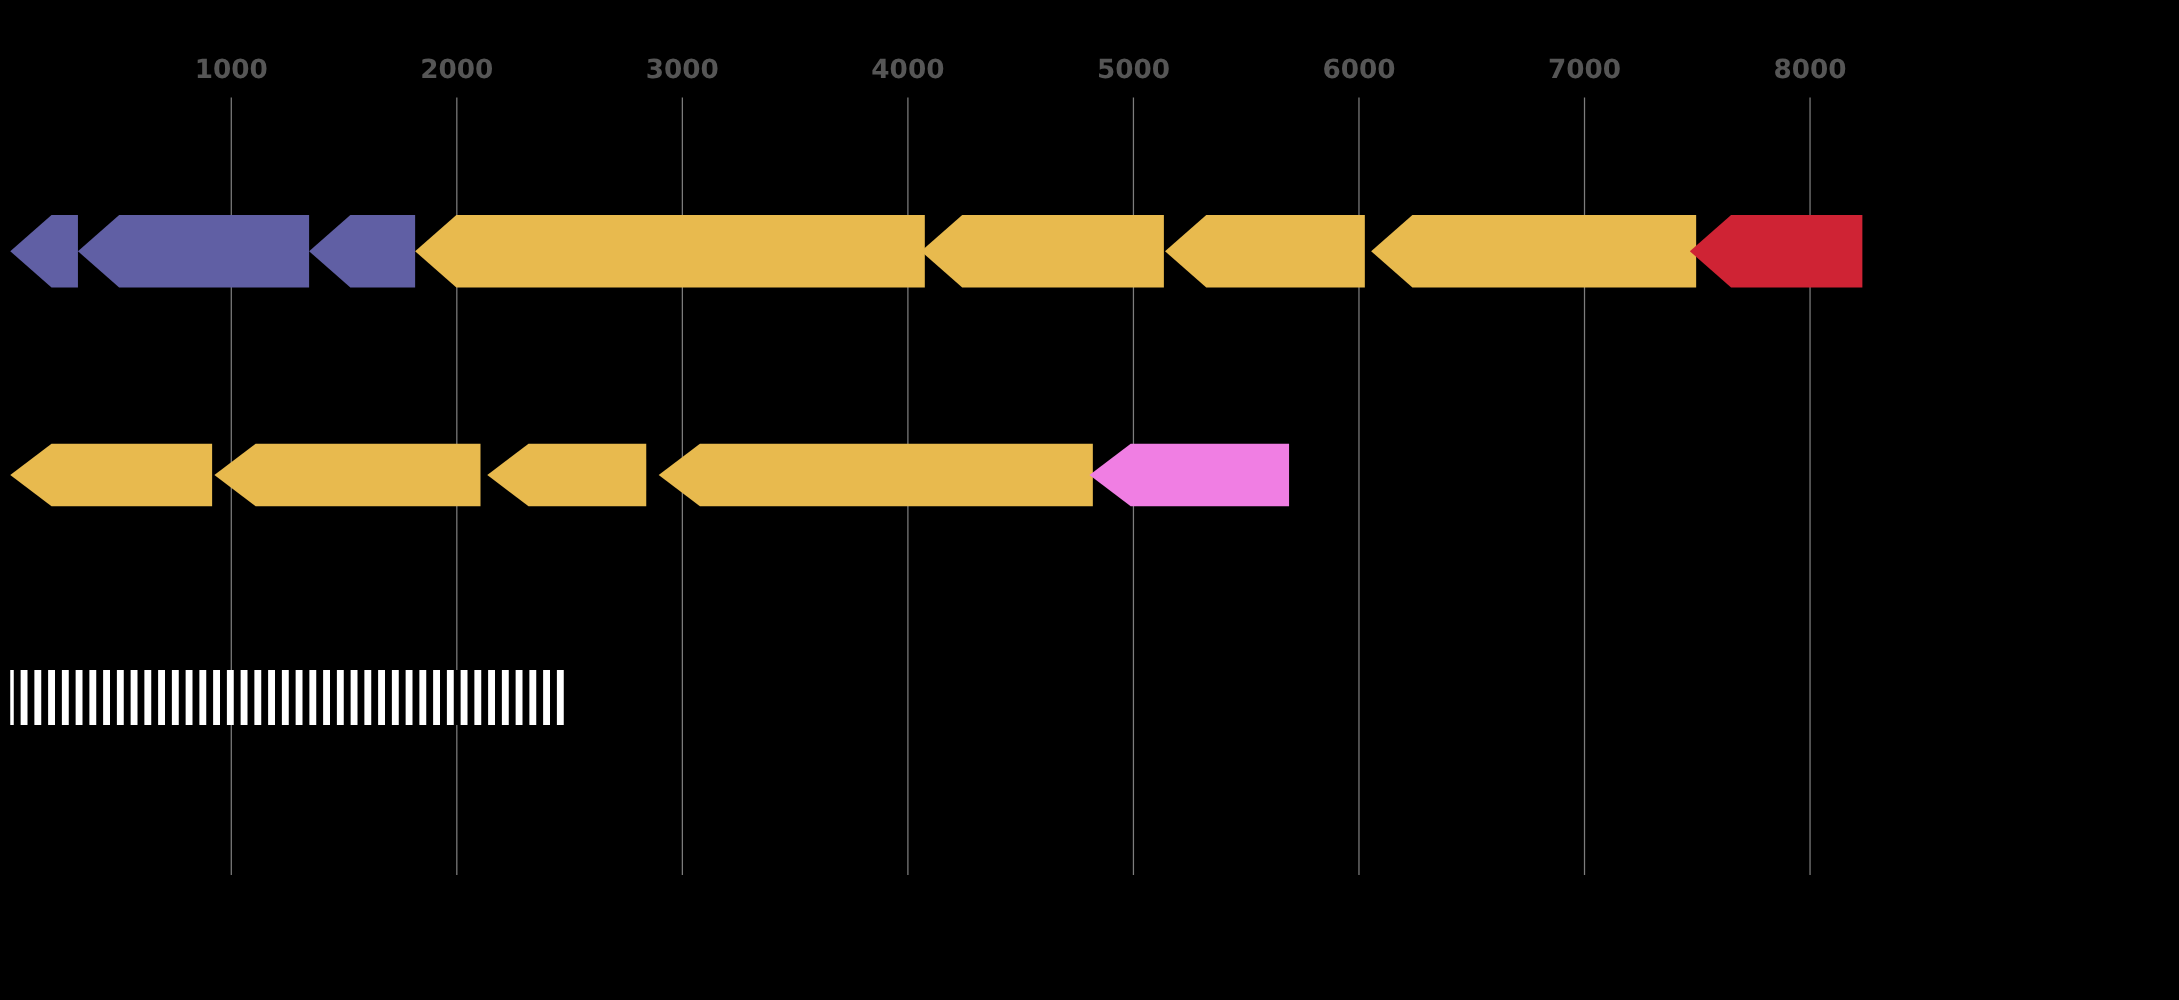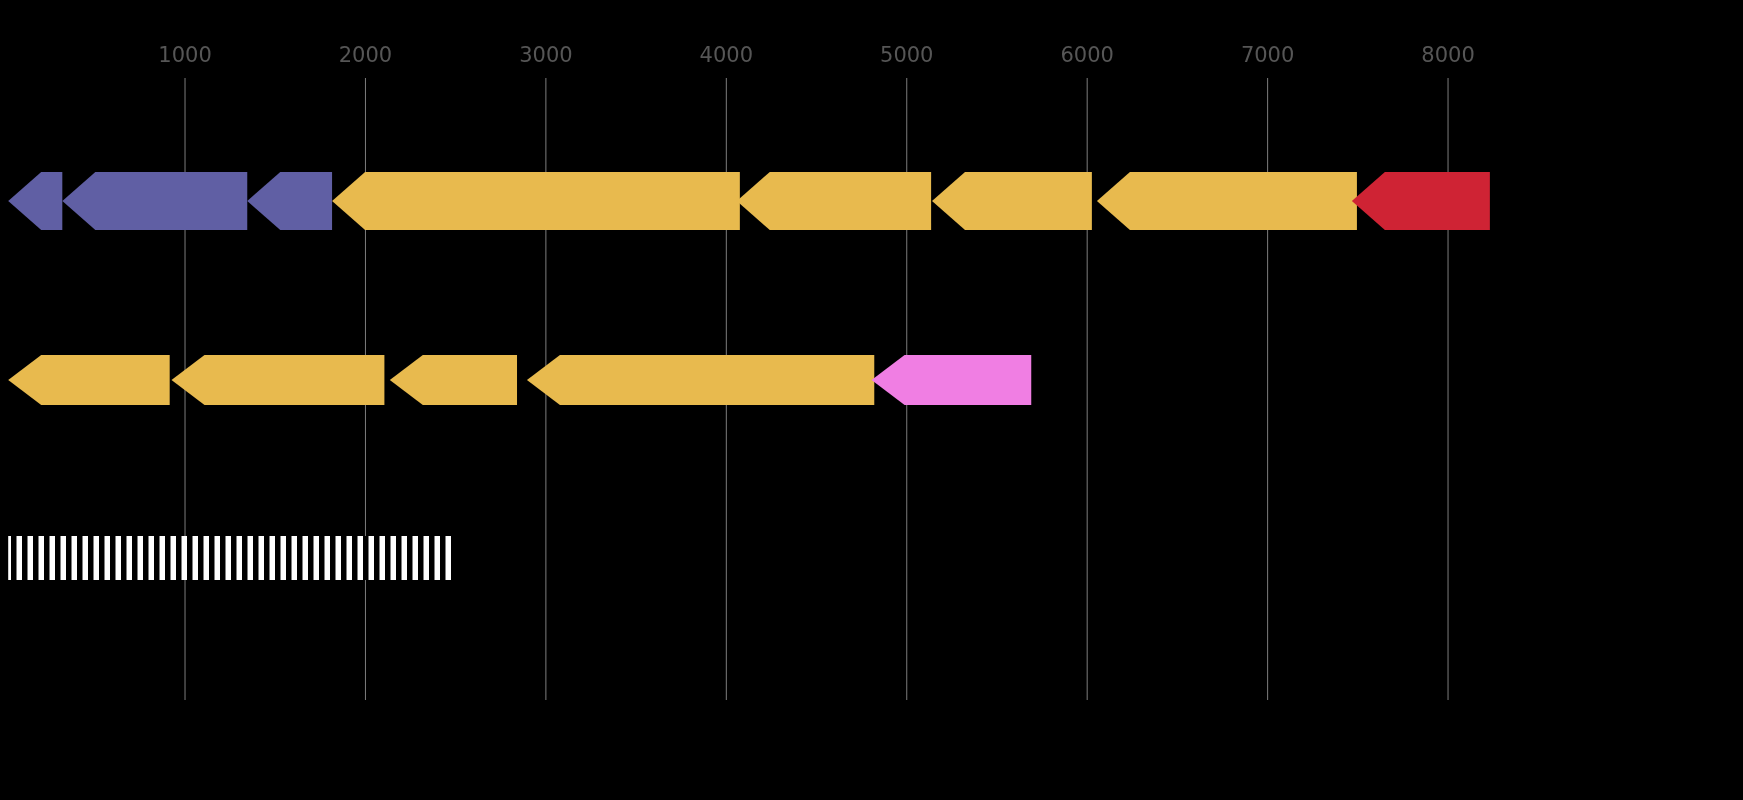--- a/index.html
+++ b/index.html
@@ -9,20 +9,21 @@
     width: 1743px;
     height: 800px;
     overflow: hidden;
     font-family: "DejaVu Sans", sans-serif;
   }
   .figure-wrap {
     position: relative;
     width: 1743px;
     height: 800px;
     background: #000000;
+    font-weight: bold;
   }
   svg { display: block; }
   text.tick-label {
     font-family: "DejaVu Sans", sans-serif;
     font-size: 21px;
     fill: #565656;
   }
 </style>
 </head>
 <body>

